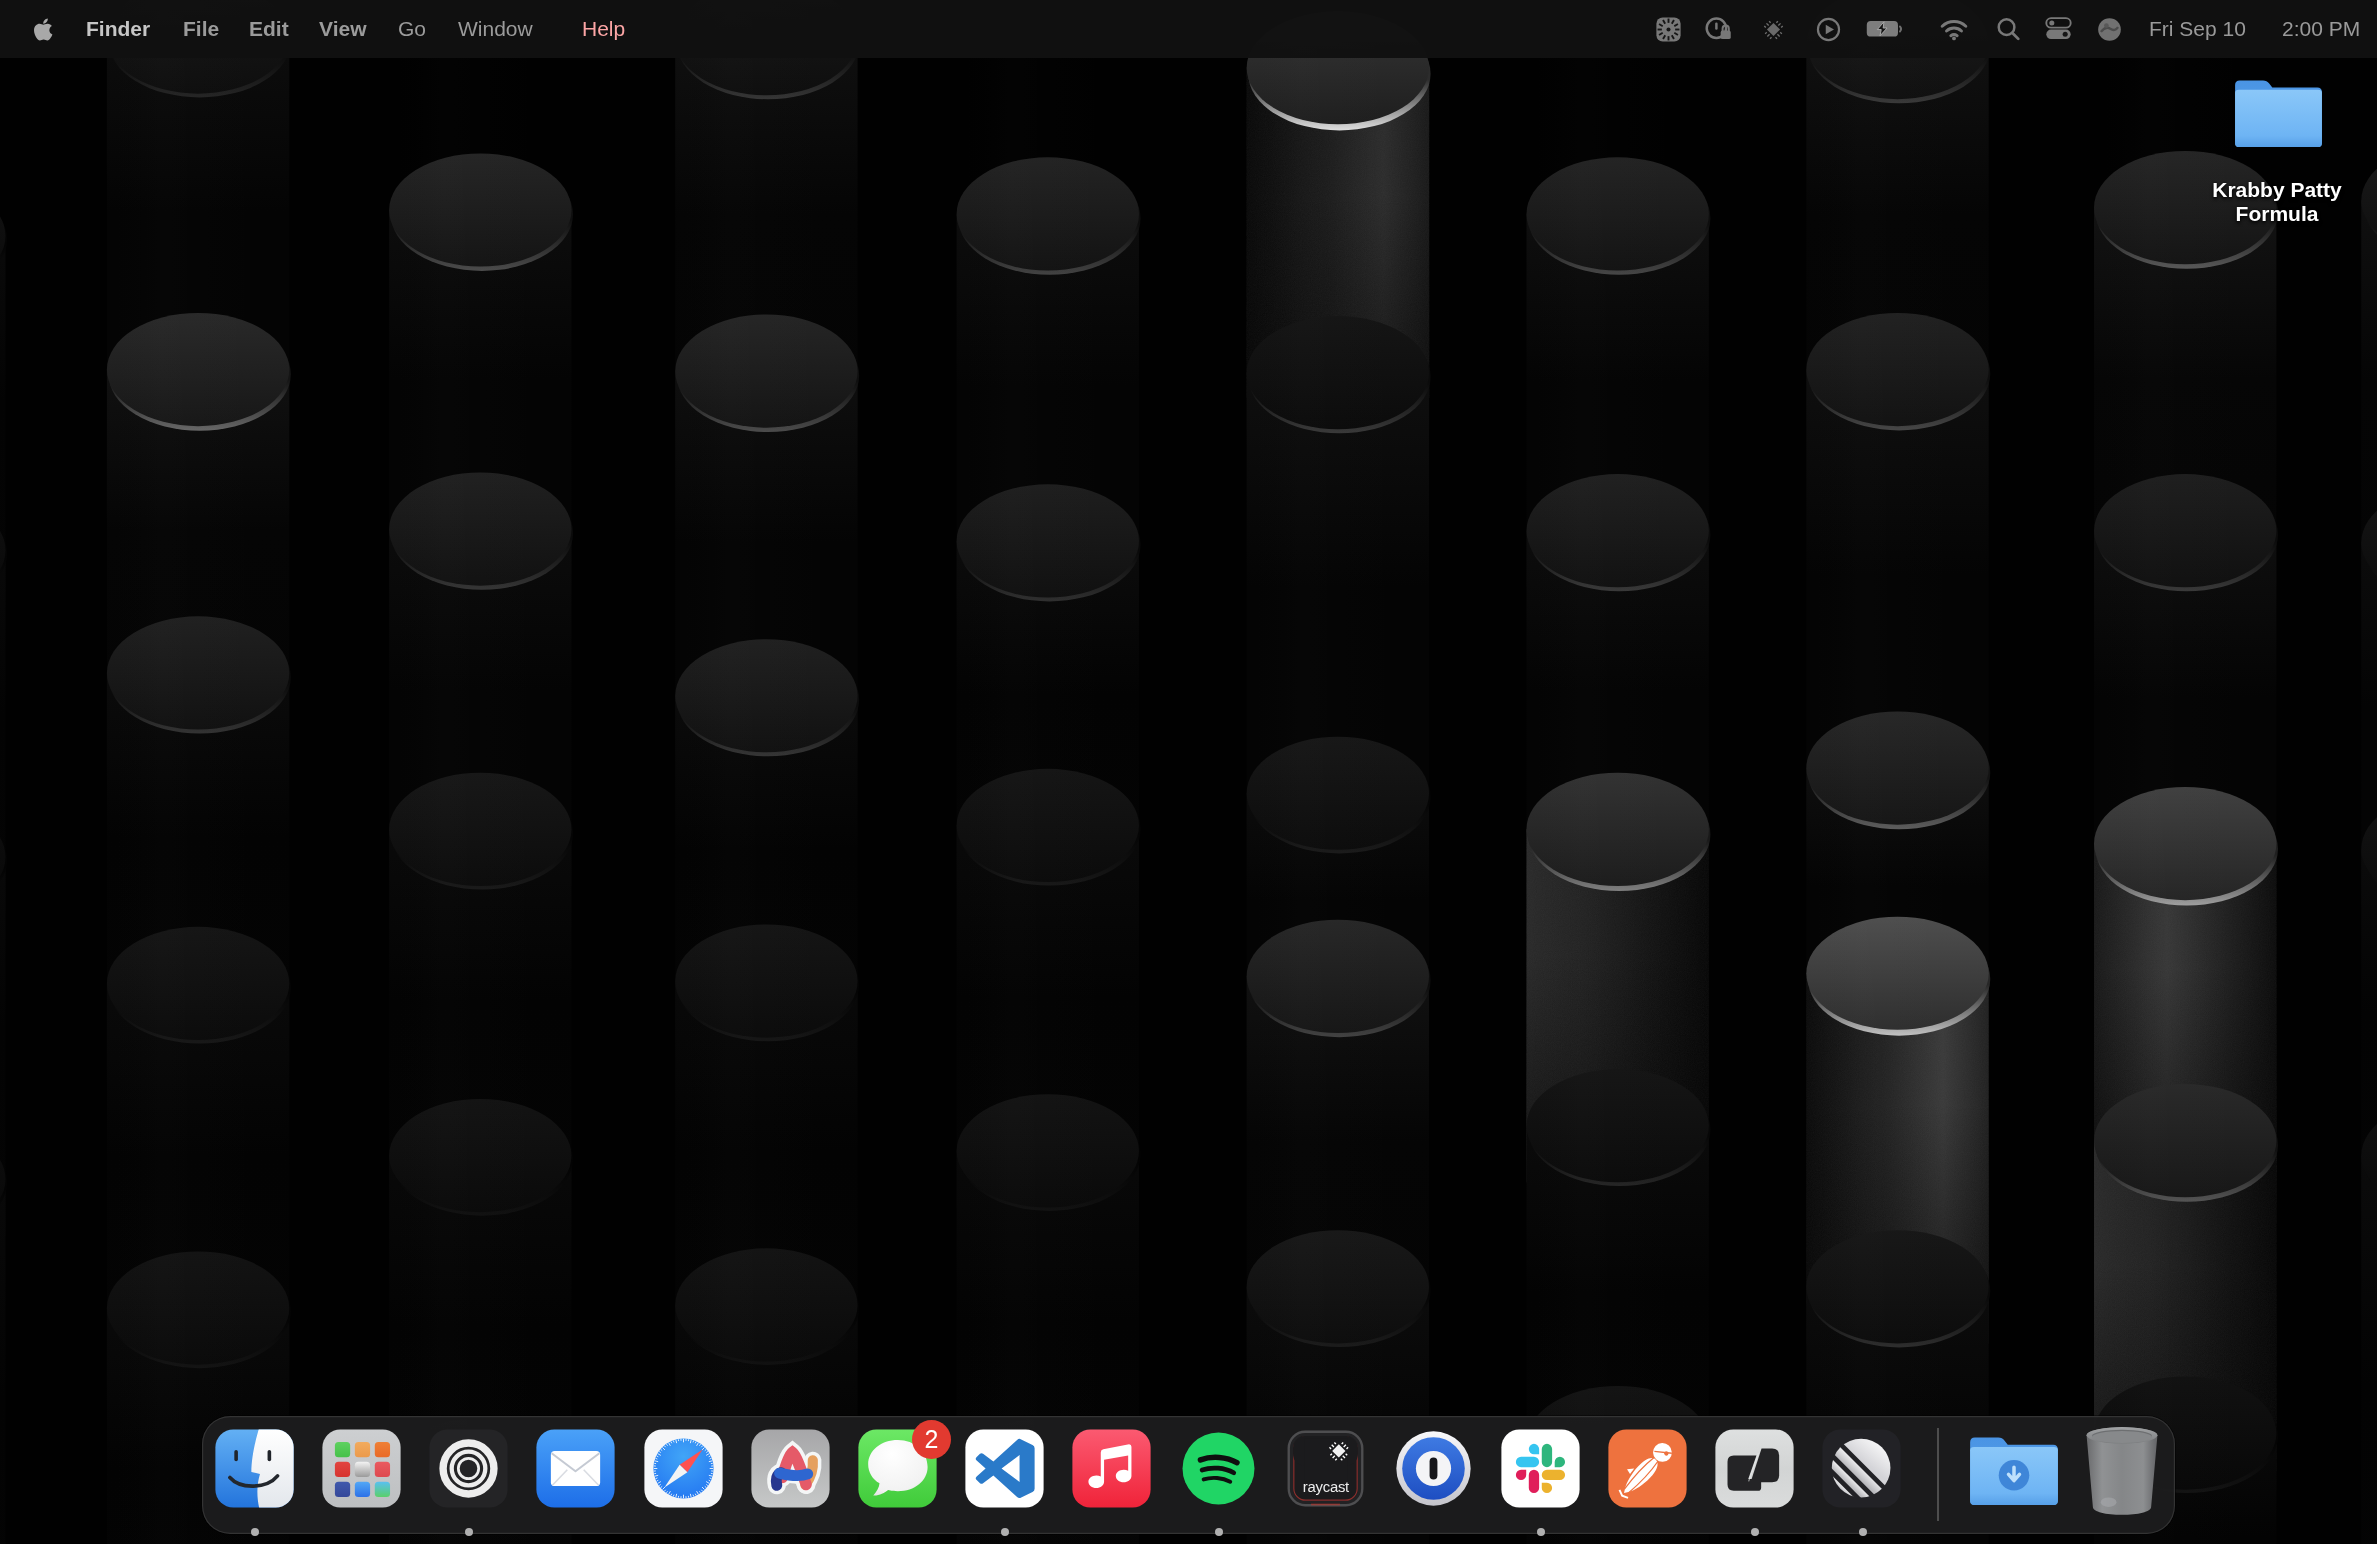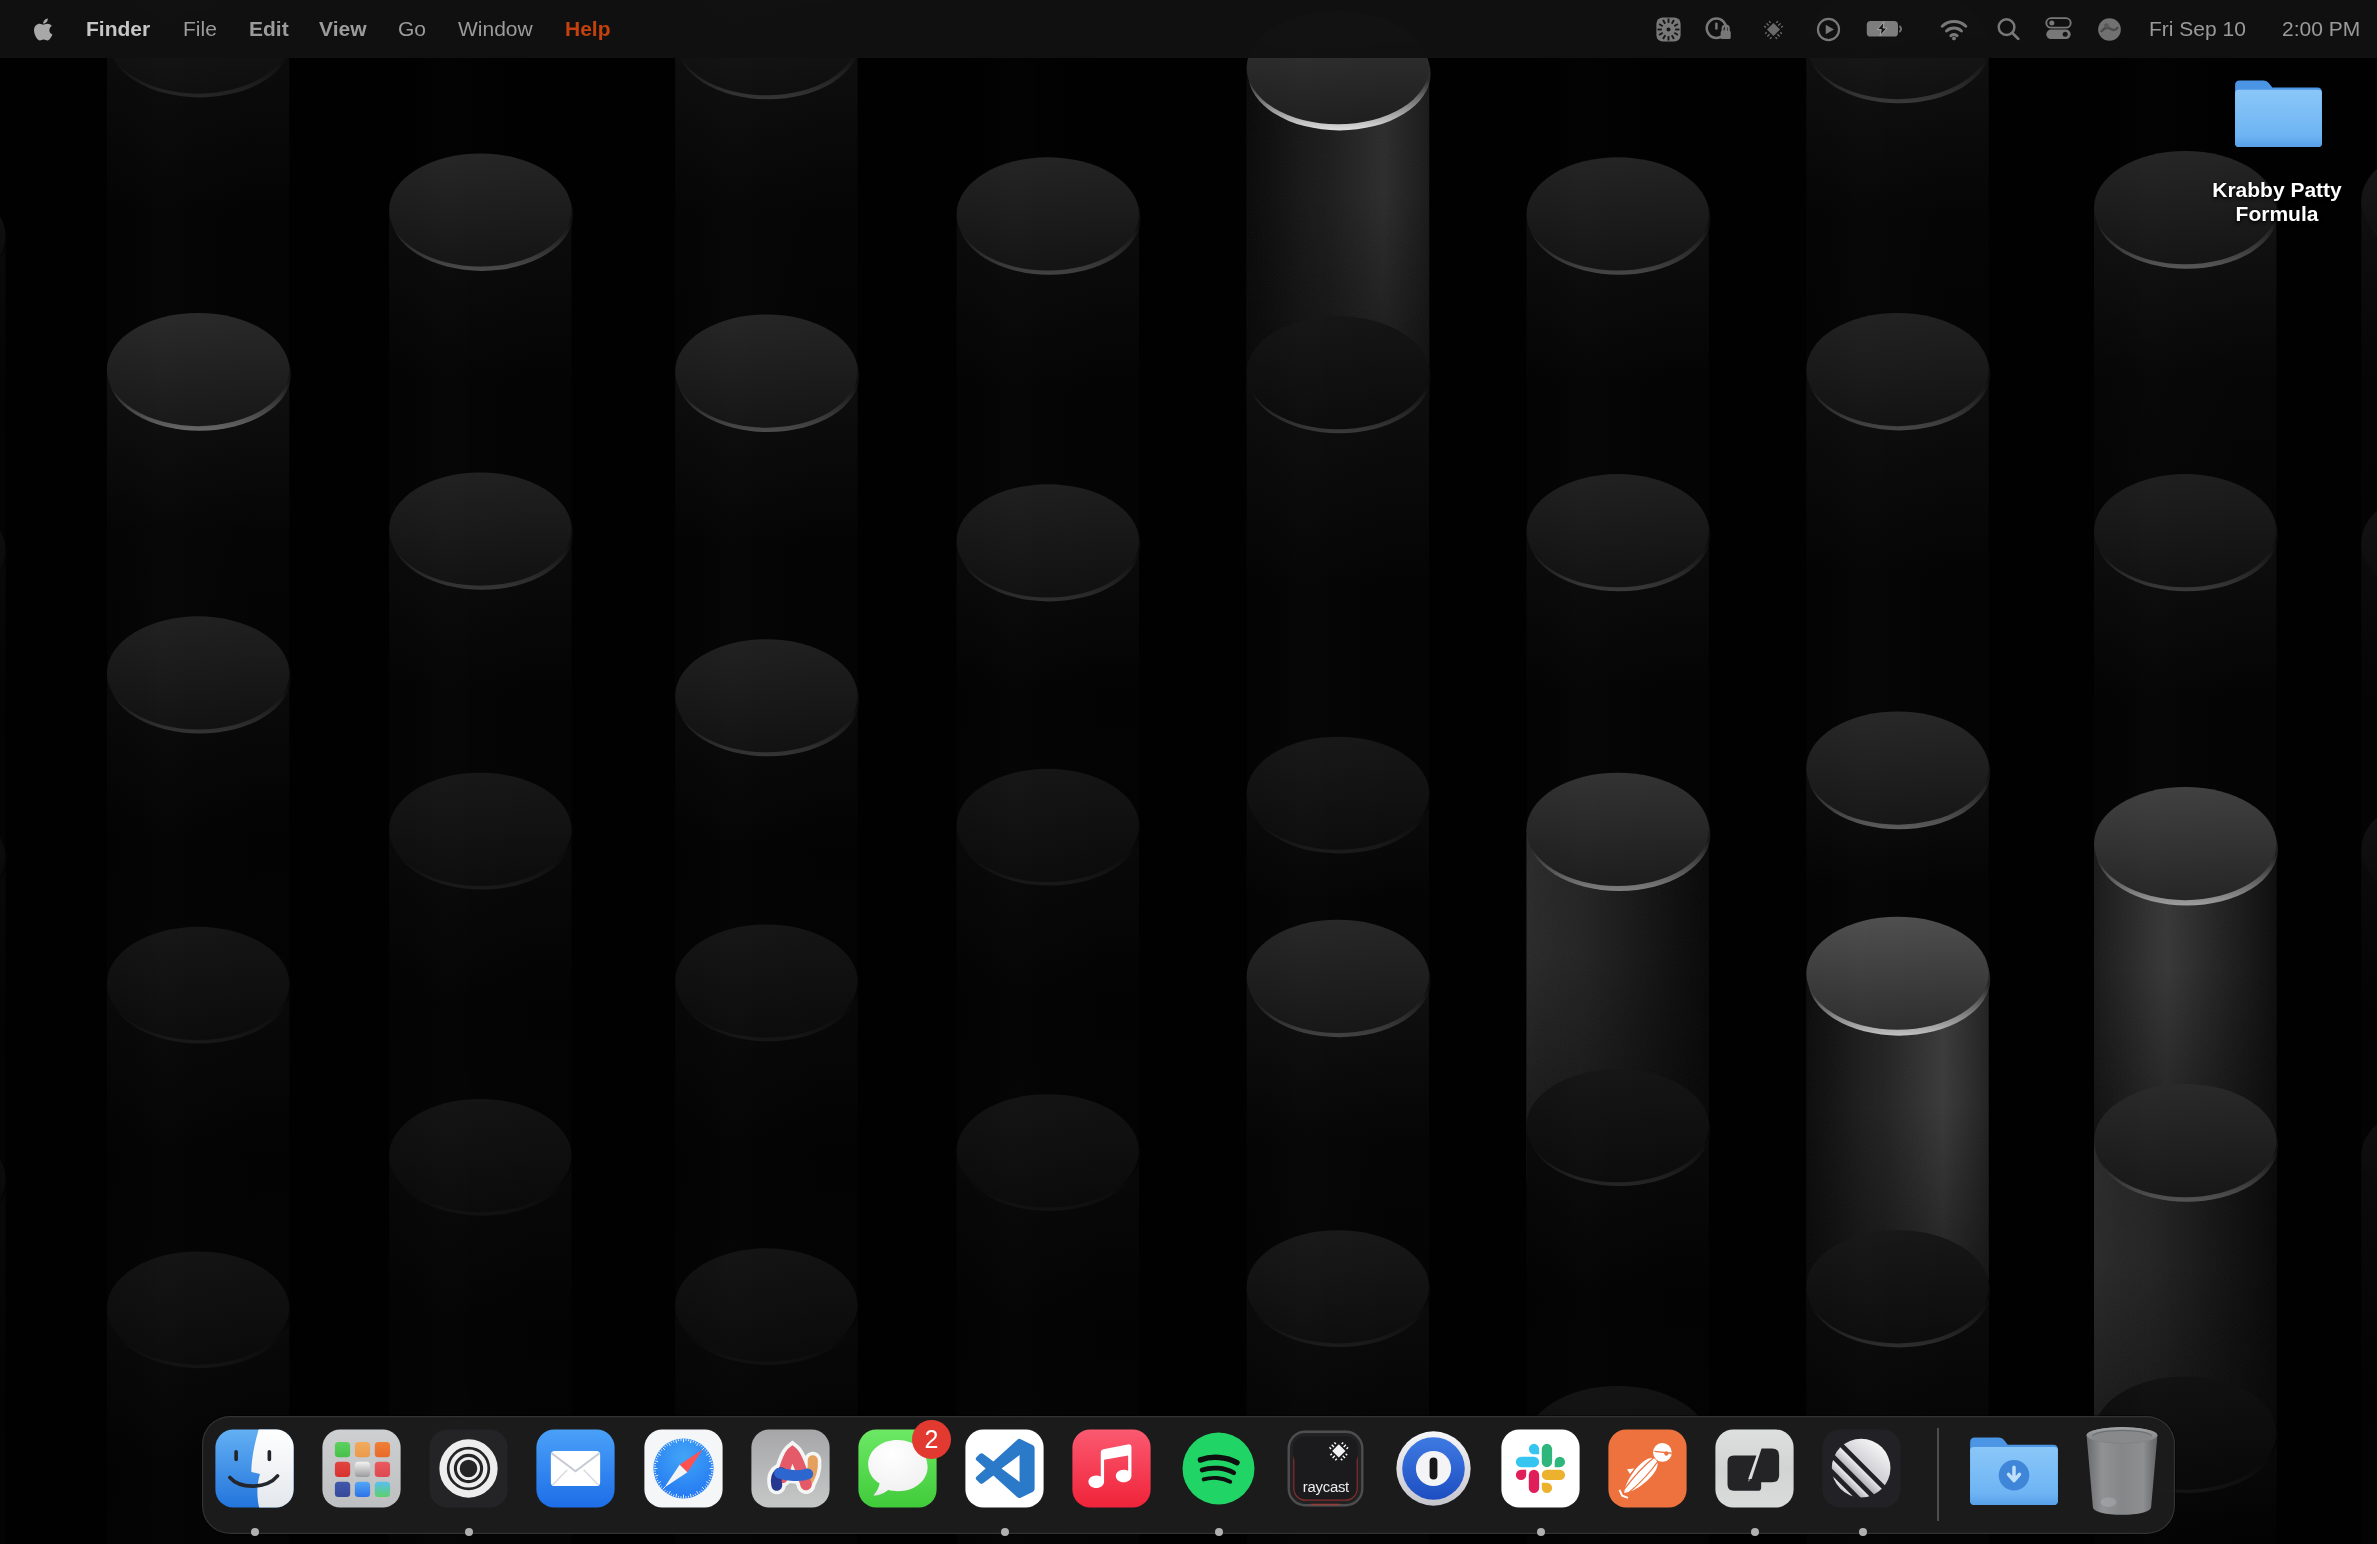--- a/index.html
+++ b/index.html
@@ -828,26 +828,26 @@
     <rect x="3004" y="1470" width="232" height="646" fill="url(#b48)"></rect>
     <ellipse cx="3122" cy="1474.4" rx="116" ry="72" fill="url(#r48)"></ellipse>
     <ellipse cx="3120" cy="1470" rx="116" ry="72" fill="url(#f48)"></ellipse>
     <rect x="3004" y="0" width="232" height="1964" fill="url(#sheen)" opacity="0.18"></rect>
   </svg>
 <div class="menubar"></div>
 <svg width="20.4" height="25" viewBox="0 0 384 512" style="position:absolute;left:33px;top:16.5px">
     <path d="M318.7 268.7c-.2-36.7 16.4-64.4 50-84.8-18.8-26.9-47.2-41.7-84.7-44.6-35.5-2.7-74.3 20.7-88.5 20.7-15 0-49.4-19.7-76.4-19.7C63.3 141.2 4 184.8 4 273.5q0 39.3 14.4 81.2c12.8 36.7 59 126.7 107.2 125.2 25.2-.6 43-17.9 75.8-17.9 31.8 0 48.3 17.9 76.4 17.9 48.6-.7 90.4-82.5 102.6-119.3-65.2-30.7-61.7-90-61.7-91.9zm-56.6-164.2c27.3-32.4 24.8-61.9 24-72.5-24.1 1.4-52 16.4-67.9 34.9-17.5 19.8-27.8 44.3-25.6 71.9 26.1 2 49.9-11.4 69.5-34.3z" fill="#a8a8a8"></path>
   </svg>
 <div class="mi" style="left:86px;font-weight:700;color:#c6c6c6">Finder</div>
-<div class="mi" style="left:183px;font-weight:400;color:#9b9b9b">File</div>
+<div class="mi" style="left:183px;font-weight:700;color:#9b9b9b">File</div>
 <div class="mi" style="left:249px;font-weight:700;color:#9b9b9b">Edit</div>
 <div class="mi" style="left:319px;font-weight:700;color:#9b9b9b">View</div>
 <div class="mi" style="left:398px;font-weight:400;color:#9b9b9b">Go</div>
 <div class="mi" style="left:458px;font-weight:400;color:#9b9b9b">Window</div>
-<div class="mi" style="left:565px;font-weight:700;color:#c2410c">Help</div>
+<div class="mi" style="left:582px;font-weight:400;color:#fca5a5">Help</div>
 <svg width="25" height="25" viewBox="0 0 32 32" style="position:absolute;left:1656px;top:16.5px">
     <rect x="0.5" y="0.5" width="31" height="31" rx="8" fill="#787878"></rect>
     <line x1="24.5" y1="16.0" x2="30.0" y2="16.0" stroke="#161616" stroke-width="2.4"></line>
     <line x1="23.4" y1="20.2" x2="28.1" y2="23.0" stroke="#161616" stroke-width="2.4"></line>
     <line x1="20.2" y1="23.4" x2="23.0" y2="28.1" stroke="#161616" stroke-width="2.4"></line>
     <line x1="16.0" y1="24.5" x2="16.0" y2="30.0" stroke="#161616" stroke-width="2.4"></line>
     <line x1="11.8" y1="23.4" x2="9.0" y2="28.1" stroke="#161616" stroke-width="2.4"></line>
     <line x1="8.6" y1="20.2" x2="3.9" y2="23.0" stroke="#161616" stroke-width="2.4"></line>
     <line x1="7.5" y1="16.0" x2="2.0" y2="16.0" stroke="#161616" stroke-width="2.4"></line>
     <line x1="8.6" y1="11.8" x2="3.9" y2="9.0" stroke="#161616" stroke-width="2.4"></line>

